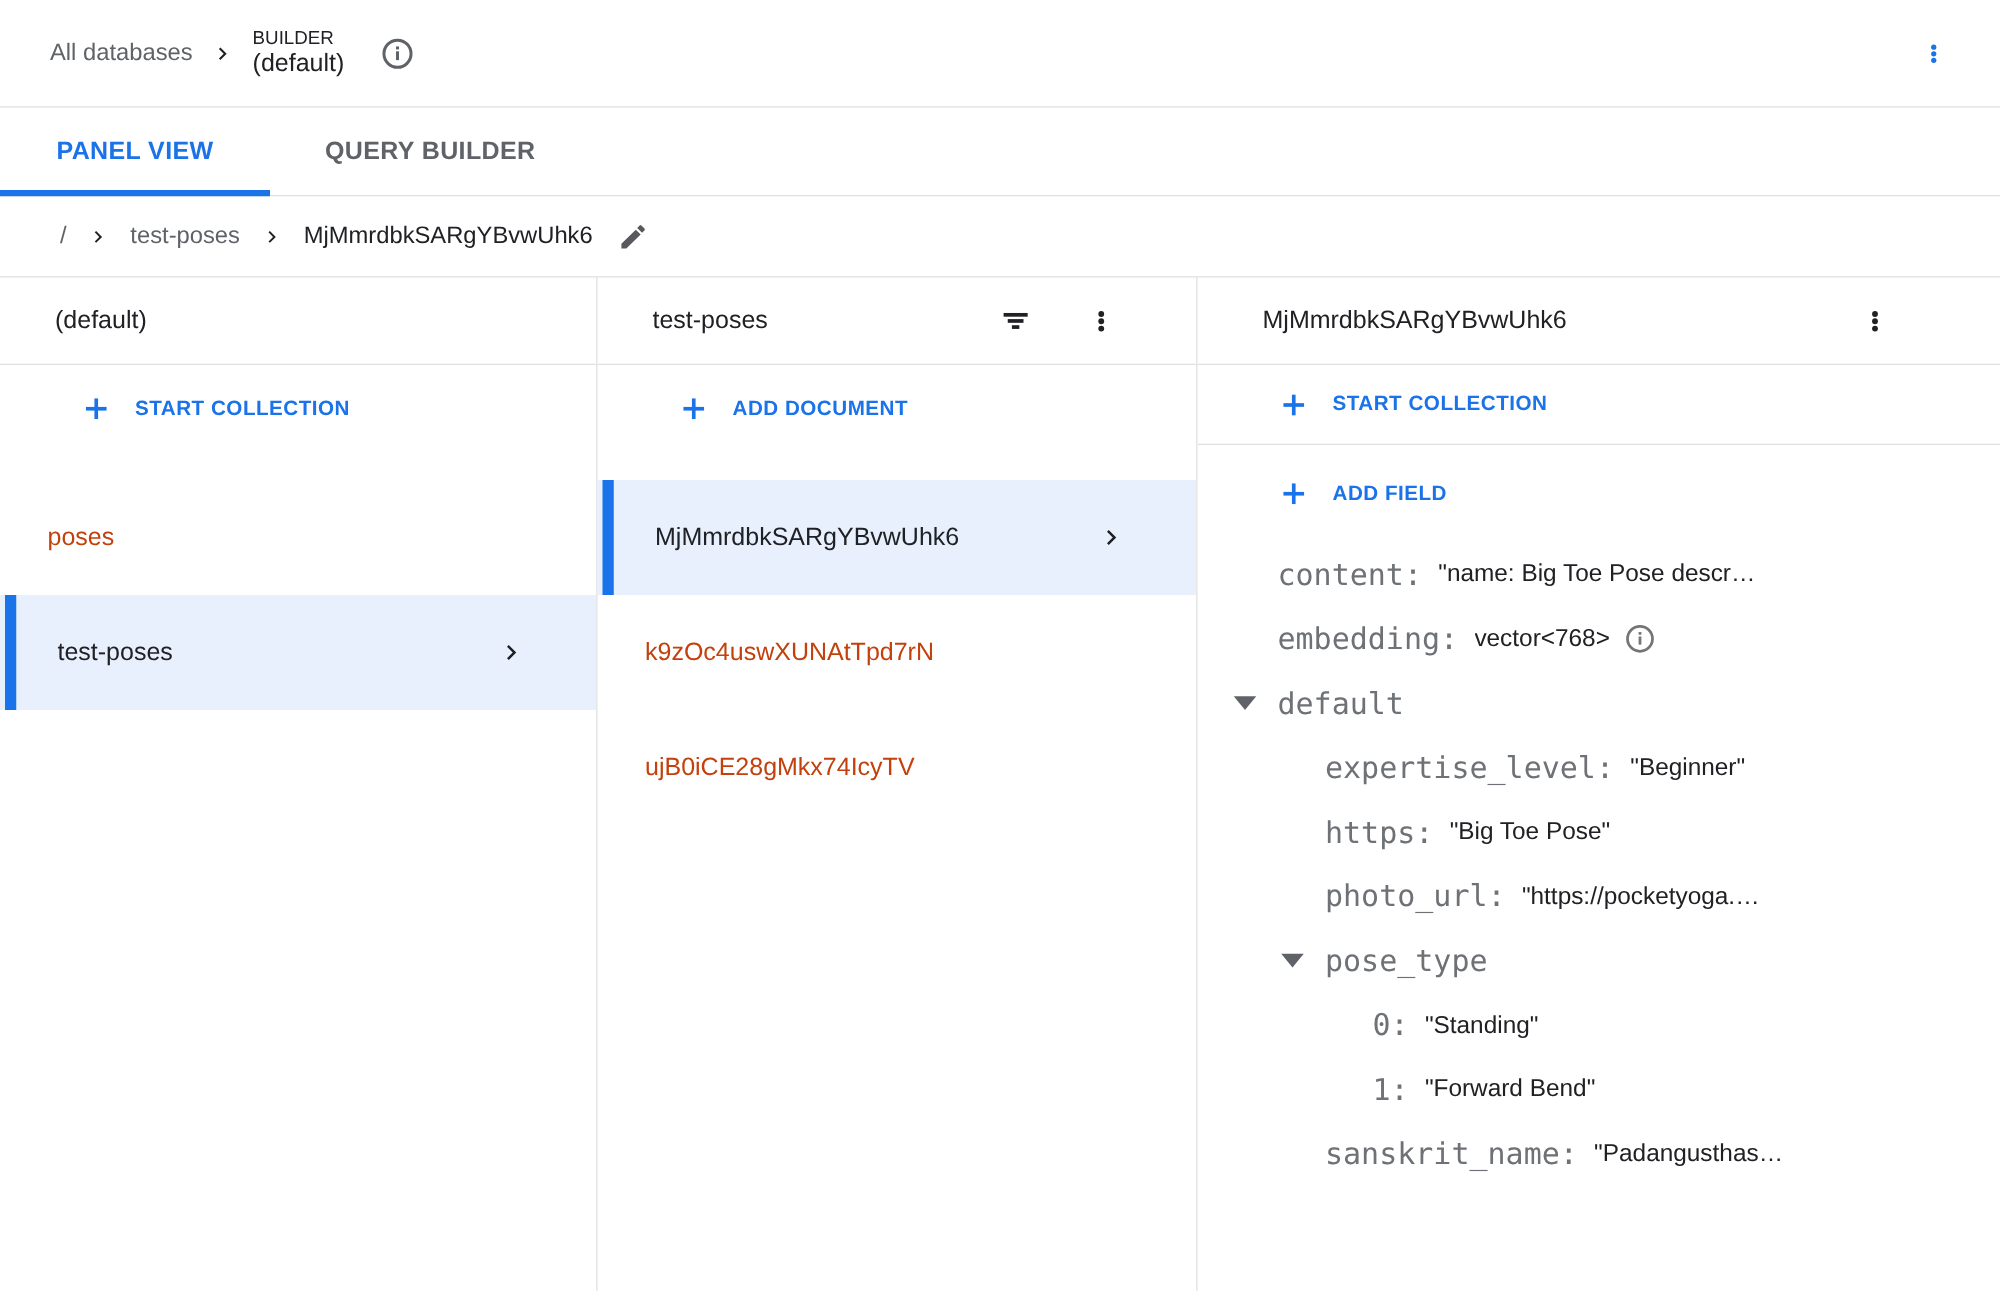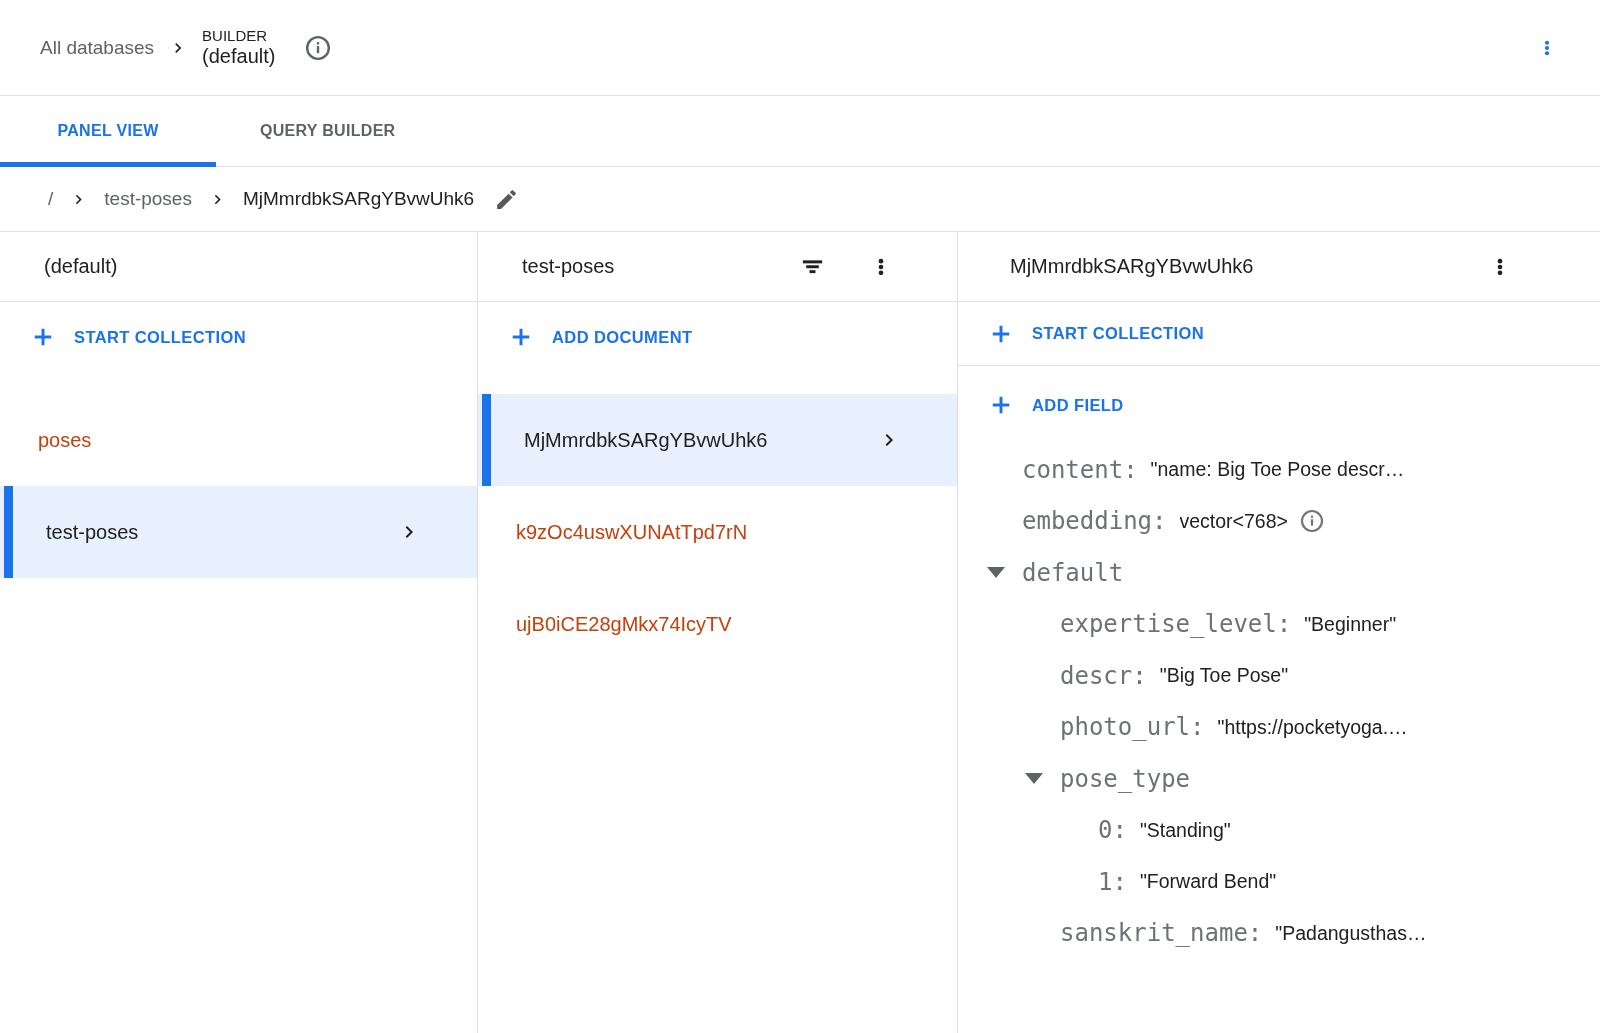--- a/index.html
+++ b/index.html
@@ -4,34 +4,34 @@
 <style>
   * { margin:0; padding:0; box-sizing:border-box; }
   html,body { background:#fff; }
   .app {
     width:1600px; height:1033px; background:#fff; overflow:hidden;
     font-family:"Liberation Sans", sans-serif; color:#202124; position:relative;
   }
   svg { display:block; }
 
   
-  .topbar { height:96px; display:flex; align-items:center; padding:0 40px; border-bottom:1px solid #e0e0e0; }
+  .topbar { height:86px; display:flex; align-items:center; padding:0 40px; border-bottom:1px solid #e0e0e0; }
   .crumbs { display:flex; align-items:center; }
   .crumb-root { font-size:19px; color:#5f6368; cursor:pointer; }
   .crumb-chev { margin:0 14px; }
   .db-block { line-height:1.15; }
   .db-eyebrow { font-size:15px; color:#202124; }
   .db-name { font-size:20px; color:#202124; }
   .topbar-info { margin-left:30px; cursor:pointer; }
   .topbar-kebab { margin-left:auto; cursor:pointer; padding:4px; }
 
   
   .tabs { display:flex; height:71px; border-bottom:1px solid #e0e0e0; }
   .tab { padding:0 44px; min-width:216px; display:flex; align-items:center; justify-content:center;
-         font-size:16px; font-weight:bold; letter-spacing:.3px; color:#5f6368; cursor:pointer; position:relative; }
+         font-size:20px; font-weight:bold; letter-spacing:.3px; color:#5f6368; cursor:pointer; position:relative; }
   .tab.active { color:#1a73e8; }
   .tab.active::after { content:""; position:absolute; left:0; right:0; bottom:-1px; height:5px; background:#1a73e8; }
 
   
   .pathbar { height:65px; display:flex; align-items:center; padding:0 48px; border-bottom:1px solid #e0e0e0; }
   .path-item { font-size:19px; color:#5f6368; cursor:pointer; }
   .path-item.current { color:#202124; cursor:default; }
   .path-chev { margin:0 16px; }
   .edit-btn { margin-left:20px; cursor:pointer; }
 
@@ -41,21 +41,21 @@
   .panel-db   { width:478px; border-right:1px solid #e0e0e0; }
   .panel-coll { width:480px; border-right:1px solid #e0e0e0; }
   .panel-doc  { flex:1; }
   .panel-header { height:70px; border-bottom:1px solid #e0e0e0; display:flex; align-items:center; padding:0 24px 0 44px; }
   .panel-doc .panel-header { padding-left:52px; padding-right:88px; }
   .panel-title { font-size:20px; color:#202124; flex:1; white-space:nowrap; overflow:hidden; text-overflow:ellipsis; }
   .ph-icon { cursor:pointer; padding:2px; }
   .panel-coll .ph-icon.filter { margin-right:44px; }
   .panel-coll .panel-header { padding-right:64px; }
 
-  .action { display:flex; align-items:center; gap:20px; height:70px; padding-left:32px;
+  .action { display:flex; align-items:center; gap:20px; height:70px; padding-left:66px;
             color:#1a73e8; font-size:16.5px; font-weight:bold; letter-spacing:.4px; cursor:pointer; white-space:nowrap; }
   .action.bordered { height:64px; border-bottom:1px solid #e0e0e0; }
   .action.tall { height:78px; }
 
   
   .list { margin-top:22px; }
   .row { height:92px; display:flex; align-items:center; position:relative; padding:0 56px 0 38px; cursor:pointer; }
   .row-label { flex:1; font-size:20px; color:#c2410c; white-space:nowrap; overflow:hidden; text-overflow:ellipsis; }
   .row.selected { background:#e8f0fe; }
   .row.selected .row-label { color:#202124; margin-left:8px; }
@@ -261,21 +261,21 @@
 
           </div>
           <div class="field-row indent-1">
 
             <span class="fkey">expertise_level:</span>
             <span class="fval">"Beginner"</span>
 
           </div>
           <div class="field-row indent-1">
 
-            <span class="fkey">descr:</span>
+            <span class="fkey">https:</span>
             <span class="fval">"Big Toe Pose"</span>
 
           </div>
           <div class="field-row indent-1">
 
             <span class="fkey">photo_url:</span>
             <span class="fval">"https://pocketyoga.…</span>
 
           </div>
           <div class="field-row indent-1">

